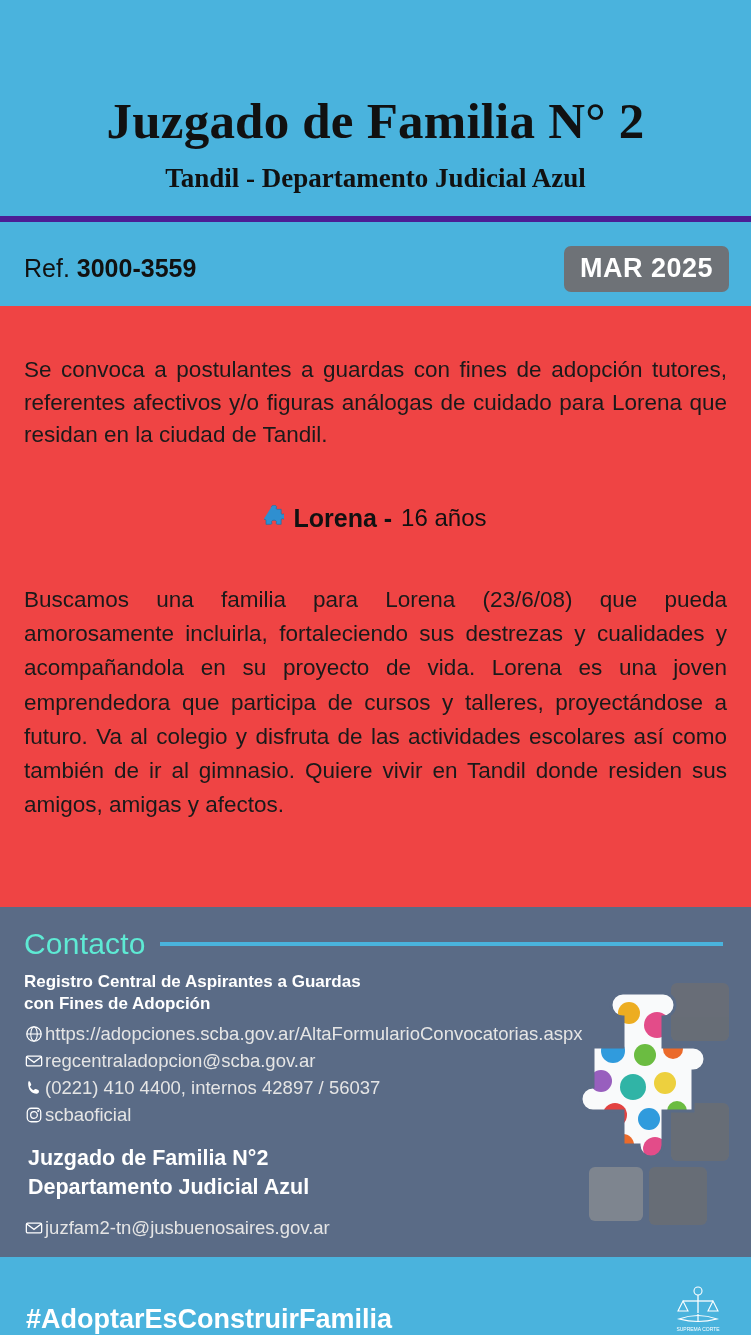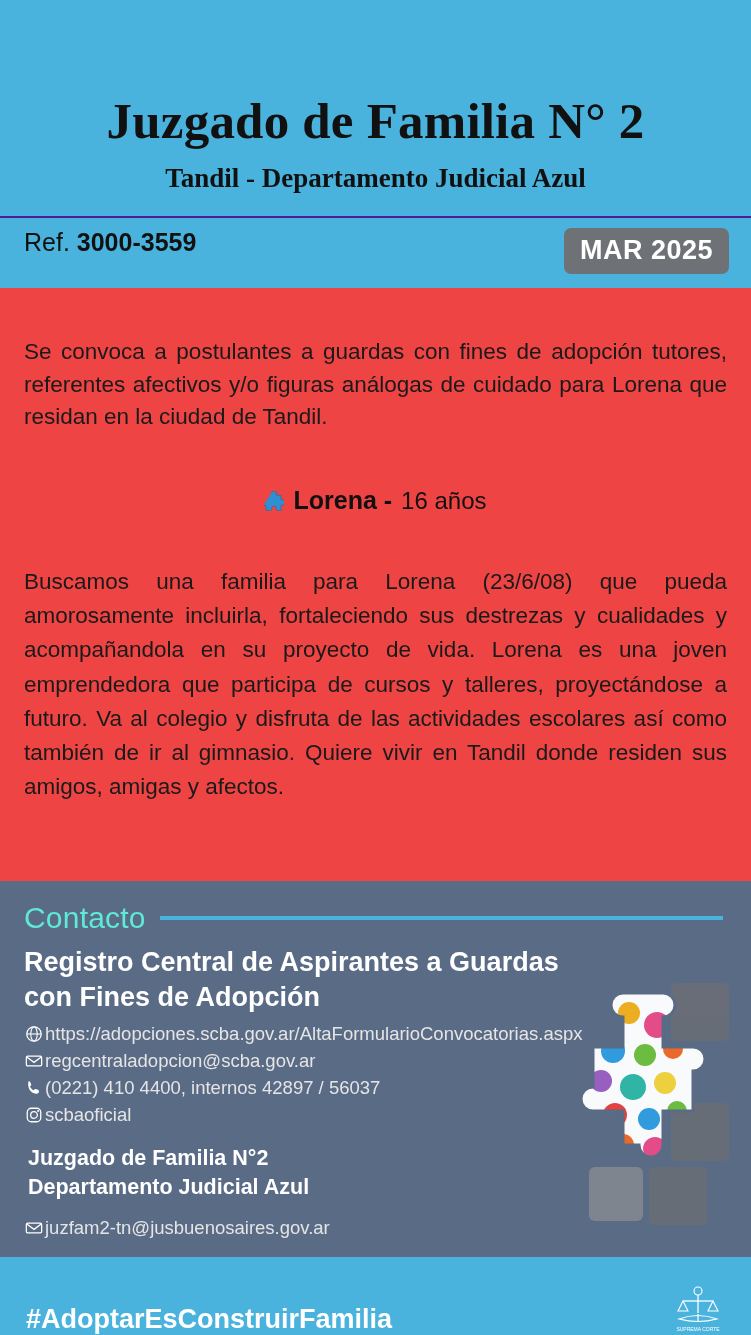--- a/index.html
+++ b/index.html
@@ -42,24 +42,25 @@
     font-weight: bold;
     font-size: 27px;
     color: #111;
     margin-top: 12px;
     line-height: 1.15;
   }
 
   
   .refbar {
     background: #4ab3dd;
-    border-top: 2px solid #4c1d95;
-    display: flex;
+    border-top: 6px solid #4c1d95;
+    display: flex;
+    align-items: center;
     justify-content: space-between;
-    padding: 10px 22px 14px 24px;
+    padding: 24px 22px 14px 24px;
     box-sizing: border-box;
   }
   .ref-text {
     font-size: 25px;
     color: #111;
   }
   .ref-text b {
     font-weight: bold;
   }
   .date-badge {
@@ -85,21 +86,20 @@
     line-height: 1.45;
     text-align: justify;
     text-justify: inter-word;
   }
   .child-line {
     text-align: center;
     margin-top: 52px;
     font-size: 24px;
     color: #111;
     display: flex;
-    align-items: center;
     justify-content: center;
     gap: 9px;
   }
   .child-name {
     font-weight: bold;
     font-size: 25px;
   }
   .child-age {
     font-size: 24px;
   }
@@ -140,21 +140,21 @@
     letter-spacing: 0.2px;
   }
   .contact-rule {
     flex: 1;
     height: 4px;
     background: #4ab3dd;
     margin-right: 4px;
   }
   .reg-name {
     margin-top: 10px;
-    font-size: 27px;
+    font-size: 17px;
     font-weight: bold;
     line-height: 1.3;
     position: relative;
     z-index: 2;
   }
   .contact-list {
     margin-top: 8px;
     position: relative;
     z-index: 2;
   }

